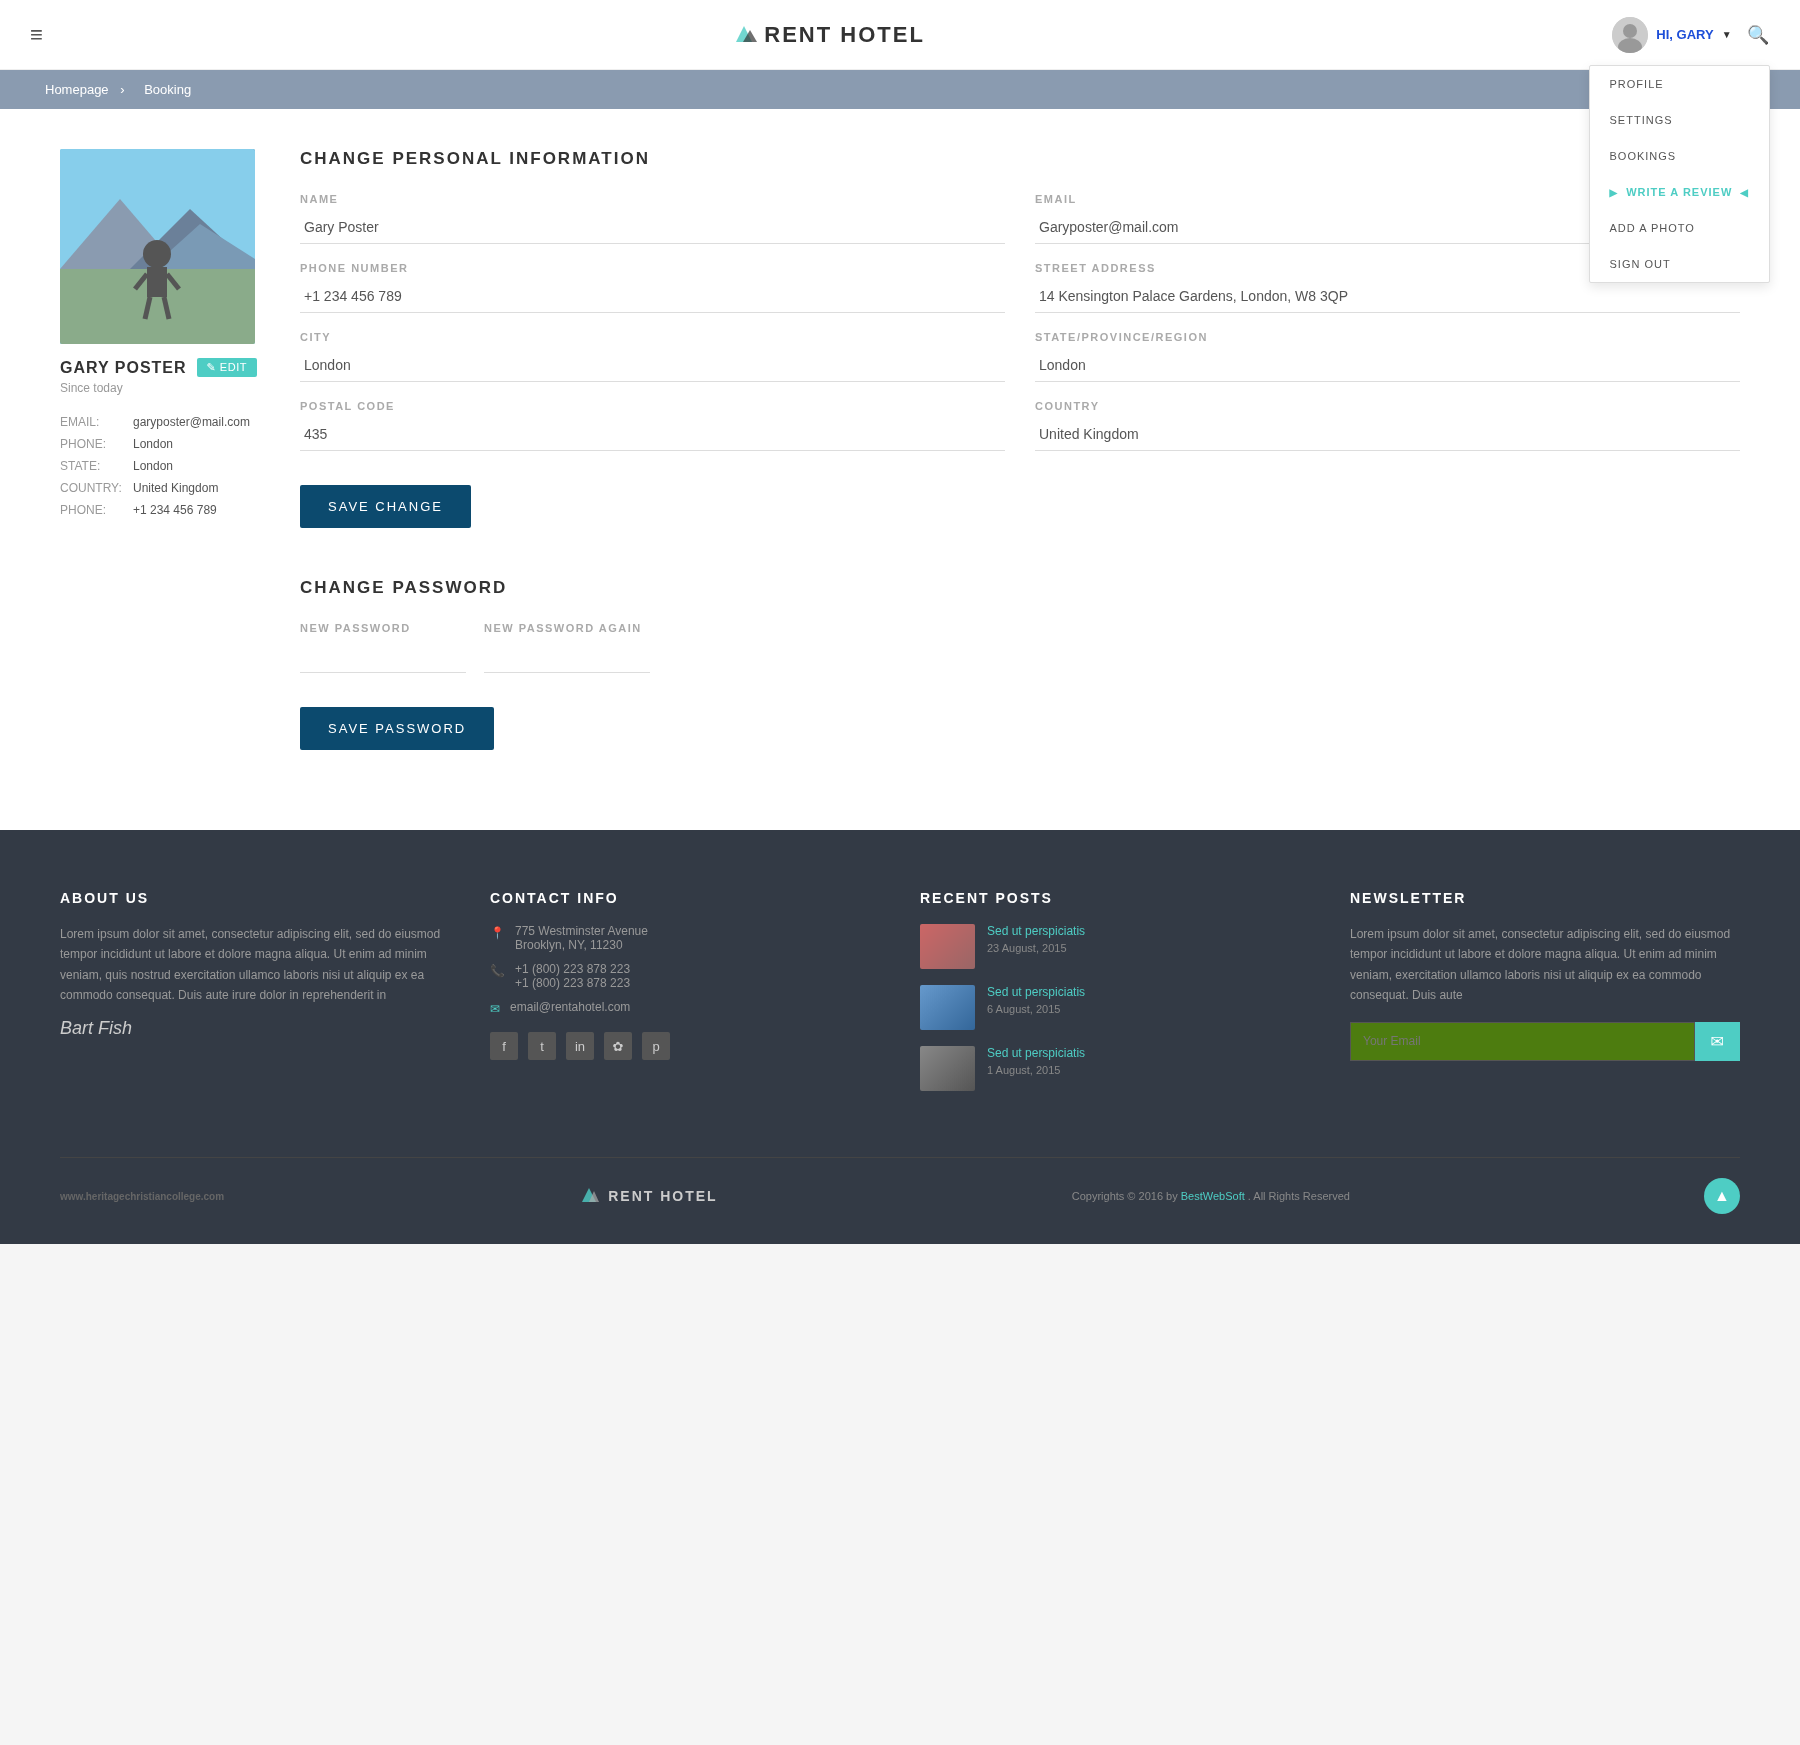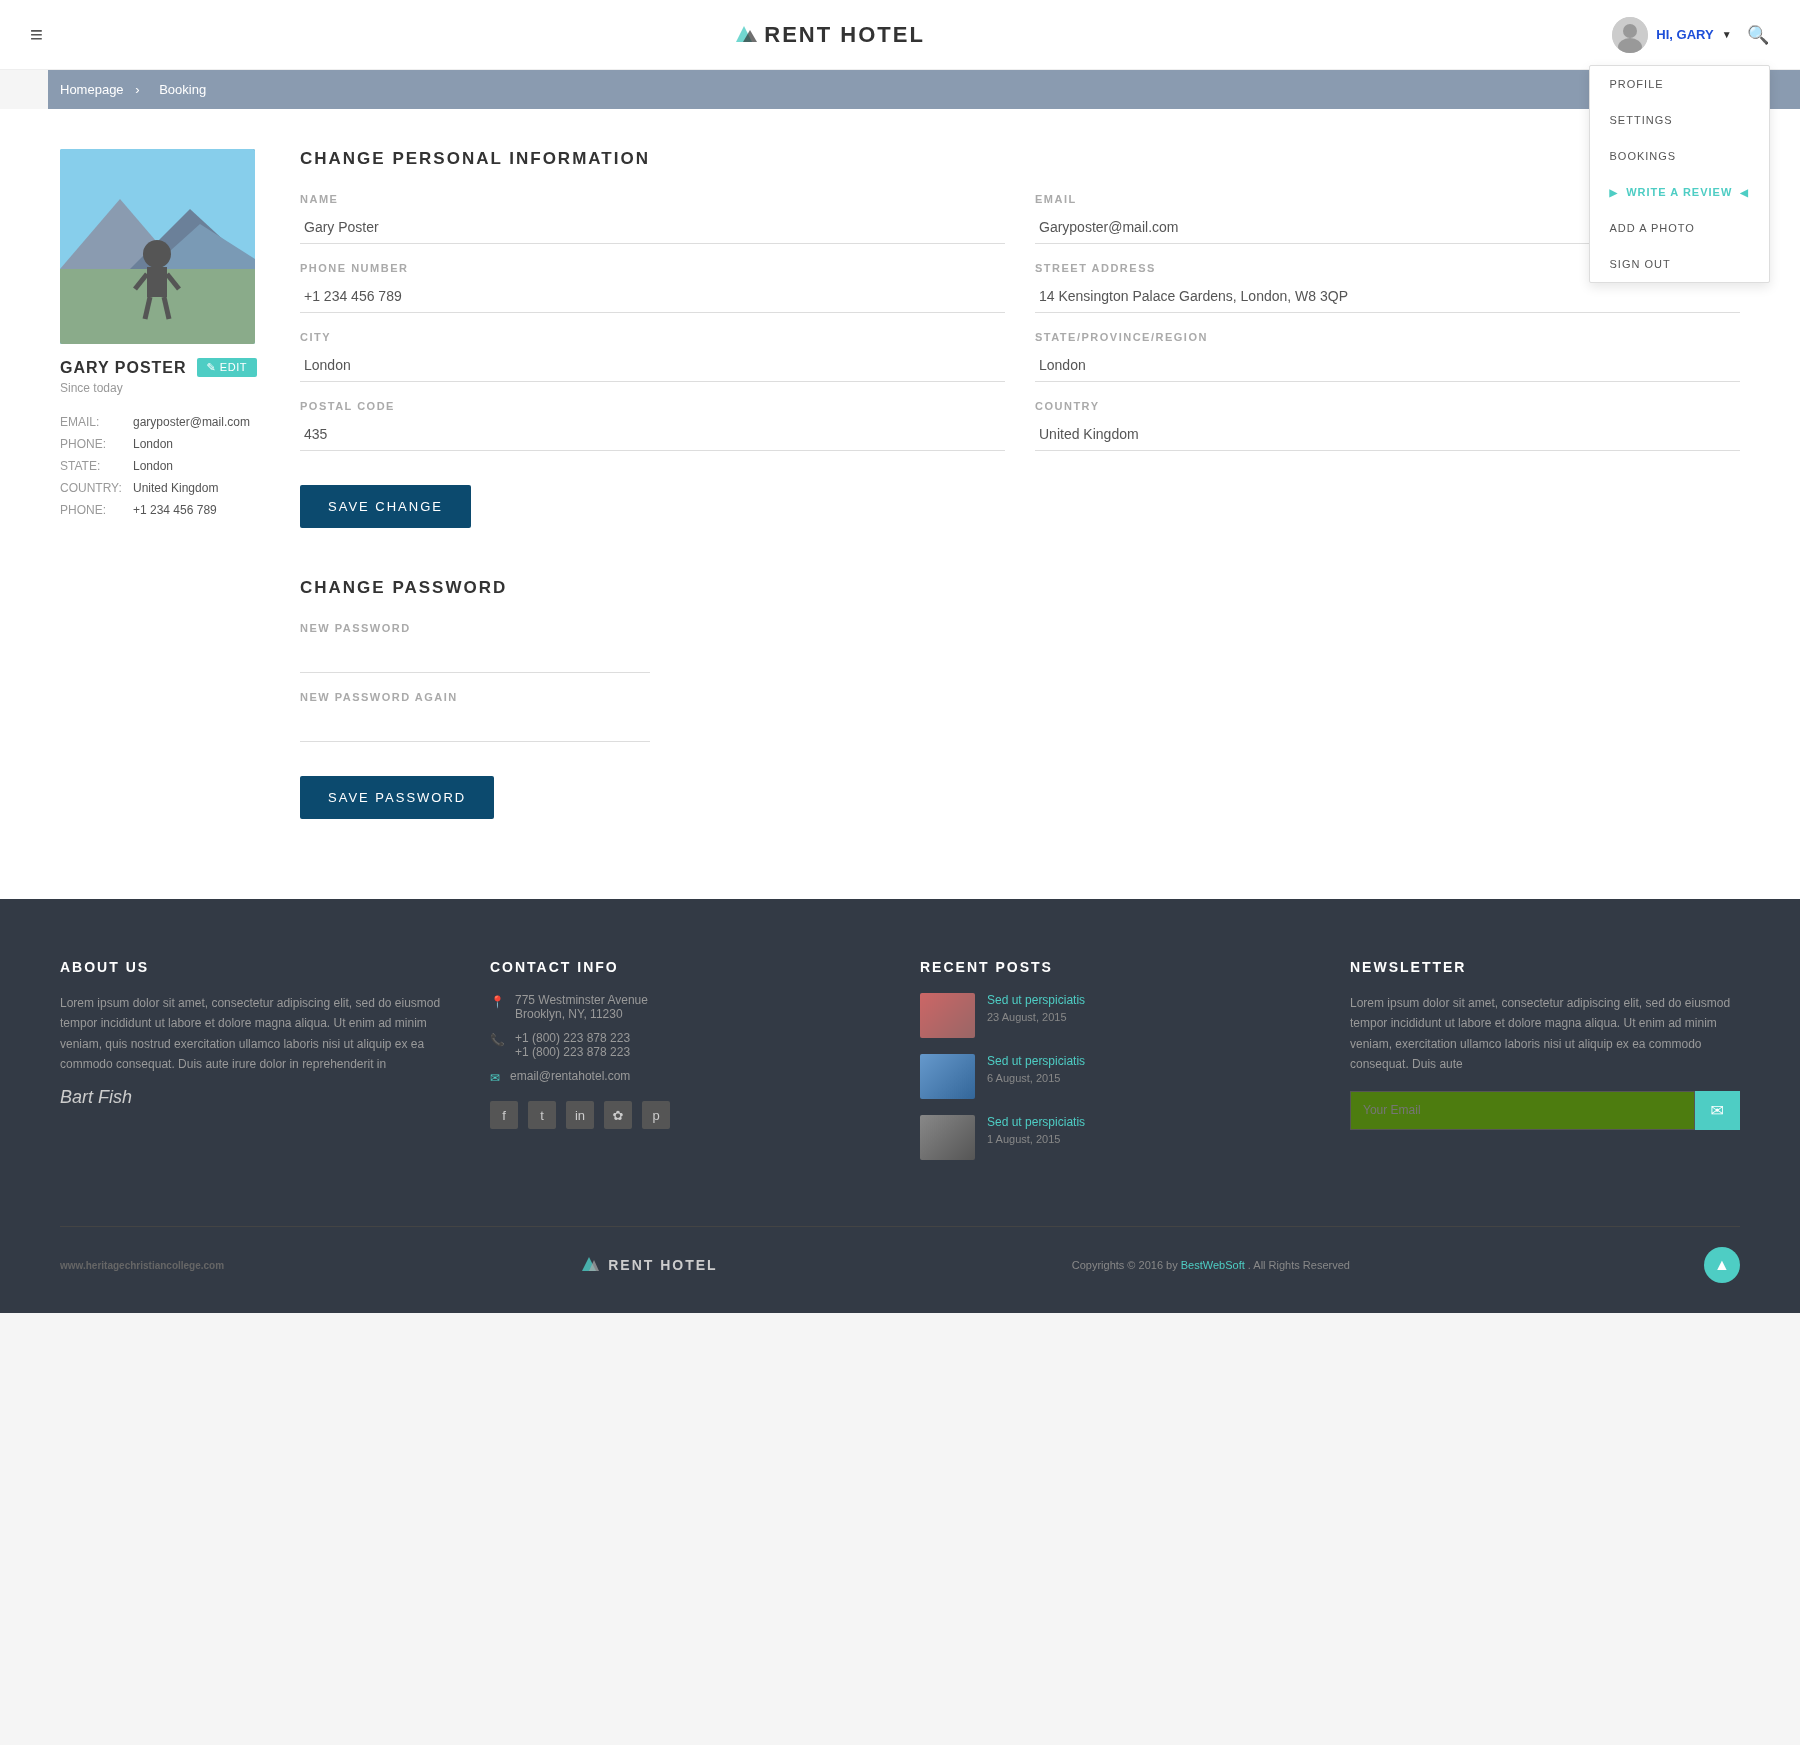--- a/index.html
+++ b/index.html
@@ -89,24 +89,23 @@
     .dropdown-menu .menu-item.active::after {
       content: '◀';
       font-size: 10px;
       color: #4ecdc4;
       margin-left: auto;
     }
 
     
     .breadcrumb {
       background: #8a9bb0;
-      padding: 12px 12px;
+      padding: 12px 45px;
       font-size: 13px;
       color: #fff;
-      margin-left: 48px;
     }
     .breadcrumb a { color: #fff; text-decoration: none; }
     .breadcrumb span { margin: 0 8px; }
 
     
     .main-content {
       background: #fff;
       display: flex;
       gap: 40px;
       padding: 40px 60px;
@@ -211,21 +210,20 @@
       text-transform: uppercase;
       cursor: pointer;
       border-radius: 2px;
       margin-top: 10px;
       margin-bottom: 40px;
     }
 
     .password-section { margin-top: 10px; }
     .password-grid {
       display: flex;
-      flex-direction: column;
       gap: 18px;
       max-width: 350px;
       margin-bottom: 24px;
     }
 
     
     .footer {
       background: #333a45;
       color: #aaa;
       padding: 60px 60px 30px;

